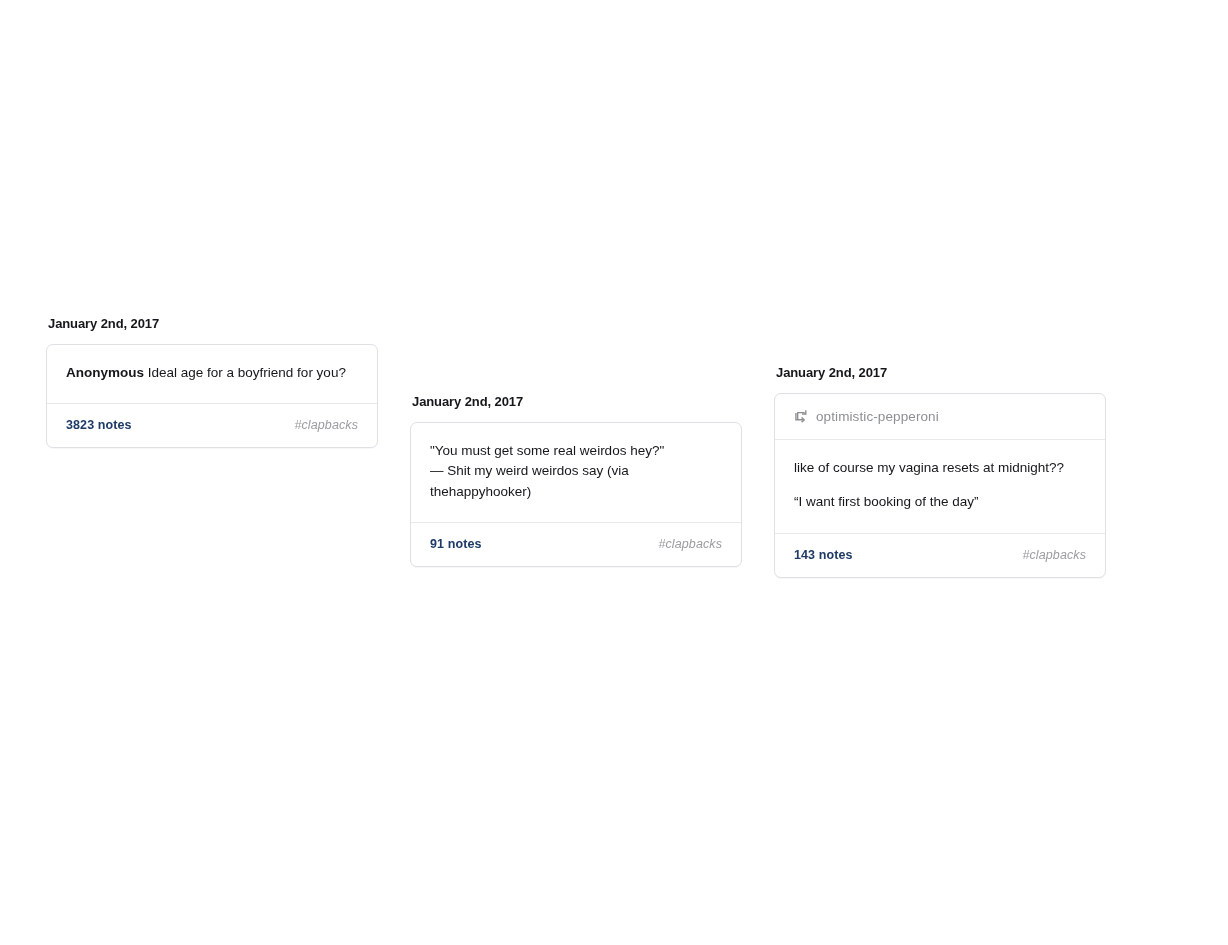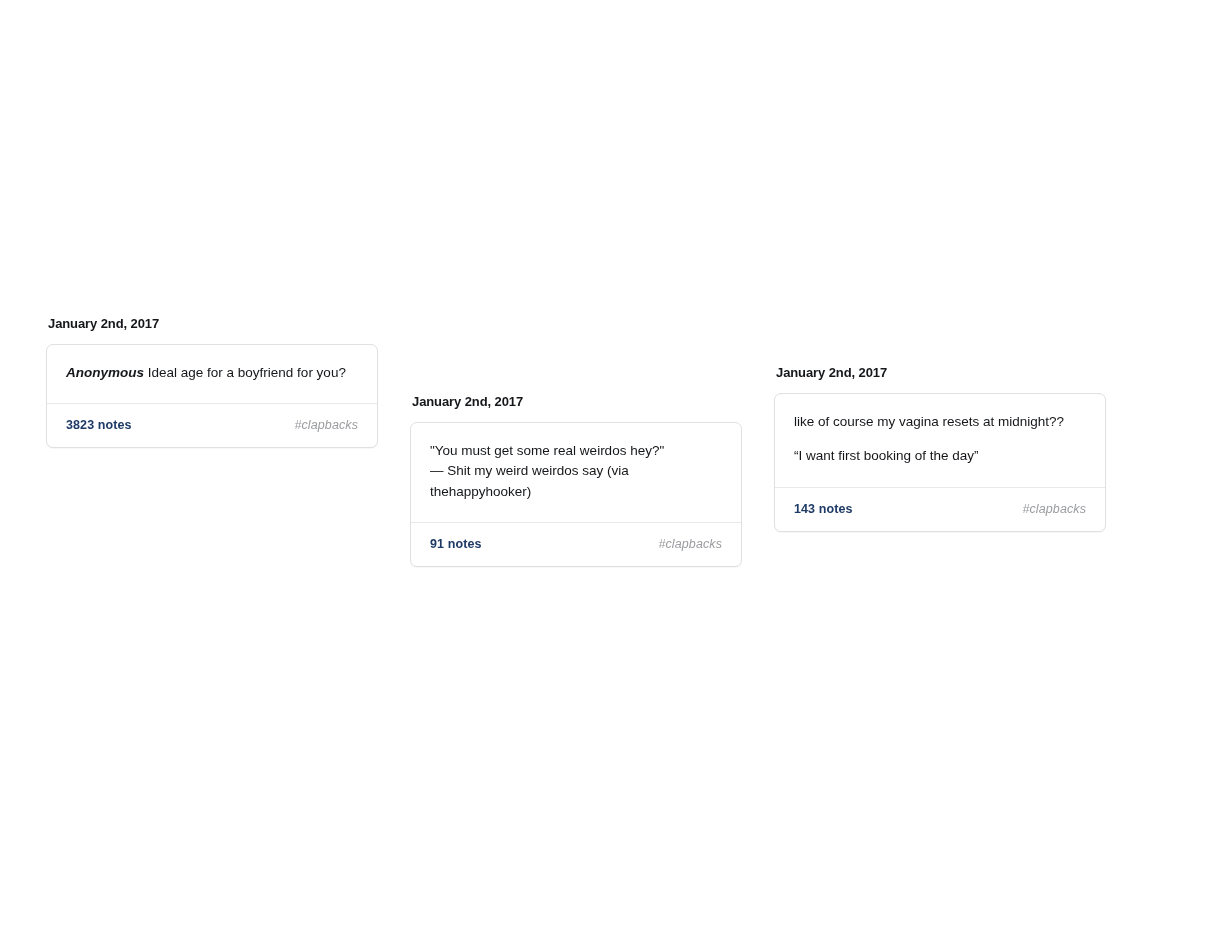--- a/index.html
+++ b/index.html
@@ -69,21 +69,21 @@
   .card-body {
     padding: 18px 19px 20px 19px;
     font-size: 13.5px;
     line-height: 1.52;
     color: #15171a;
   }
   .card-body p {
     margin: 0 0 14px 0;
   }
   .card-body p:last-child { margin-bottom: 0; }
-  .card-body b { font-weight: bold; font-style: italic; }
+  .card-body b { font-weight: bold; }
   .emoji {
     font-family: "DejaVu Sans", sans-serif;
     font-size: 13.5px;
   }
 
   
   .card-footer {
     display: flex;
     align-items: center;
     justify-content: space-between;
@@ -158,20 +158,31 @@
       </div>
 
     </div>
   </div>
 
   <div class="post-group" id="post-3">
     <div class="date-heading">January 2nd, 2017</div>
 
     <div class="card">
 
+      <div class="card-header">
+        <span class="reblog-icon">
+          <svg viewBox="0 0 16 16" width="14" height="14" fill="none" stroke="currentColor" stroke-width="1.6" stroke-linecap="square" stroke-linejoin="miter">
+            <path d="M2.2 4.3 V11.2 H9.4"></path>
+            <path d="M11.4 3.0 H4.2 V10.0"></path>
+            <path d="M9.2 9.0 L11.6 11.3 L9.2 13.4"></path>
+            <path d="M13.5 1.0 L13.5 4.6 L10.0 4.6"></path>
+          </svg>
+        </span>
+        <span class="reblog-user">optimistic-pepperoni</span>
+      </div>
 
       <div class="card-body">
         <p>like of course my vagina resets at midnight??</p>
         <p>“I want first booking of the day”</p>
       </div>
 
       <div class="card-footer">
         <span class="notes-count">143 notes</span>
         <span class="tag">#clapbacks</span>
       </div>

